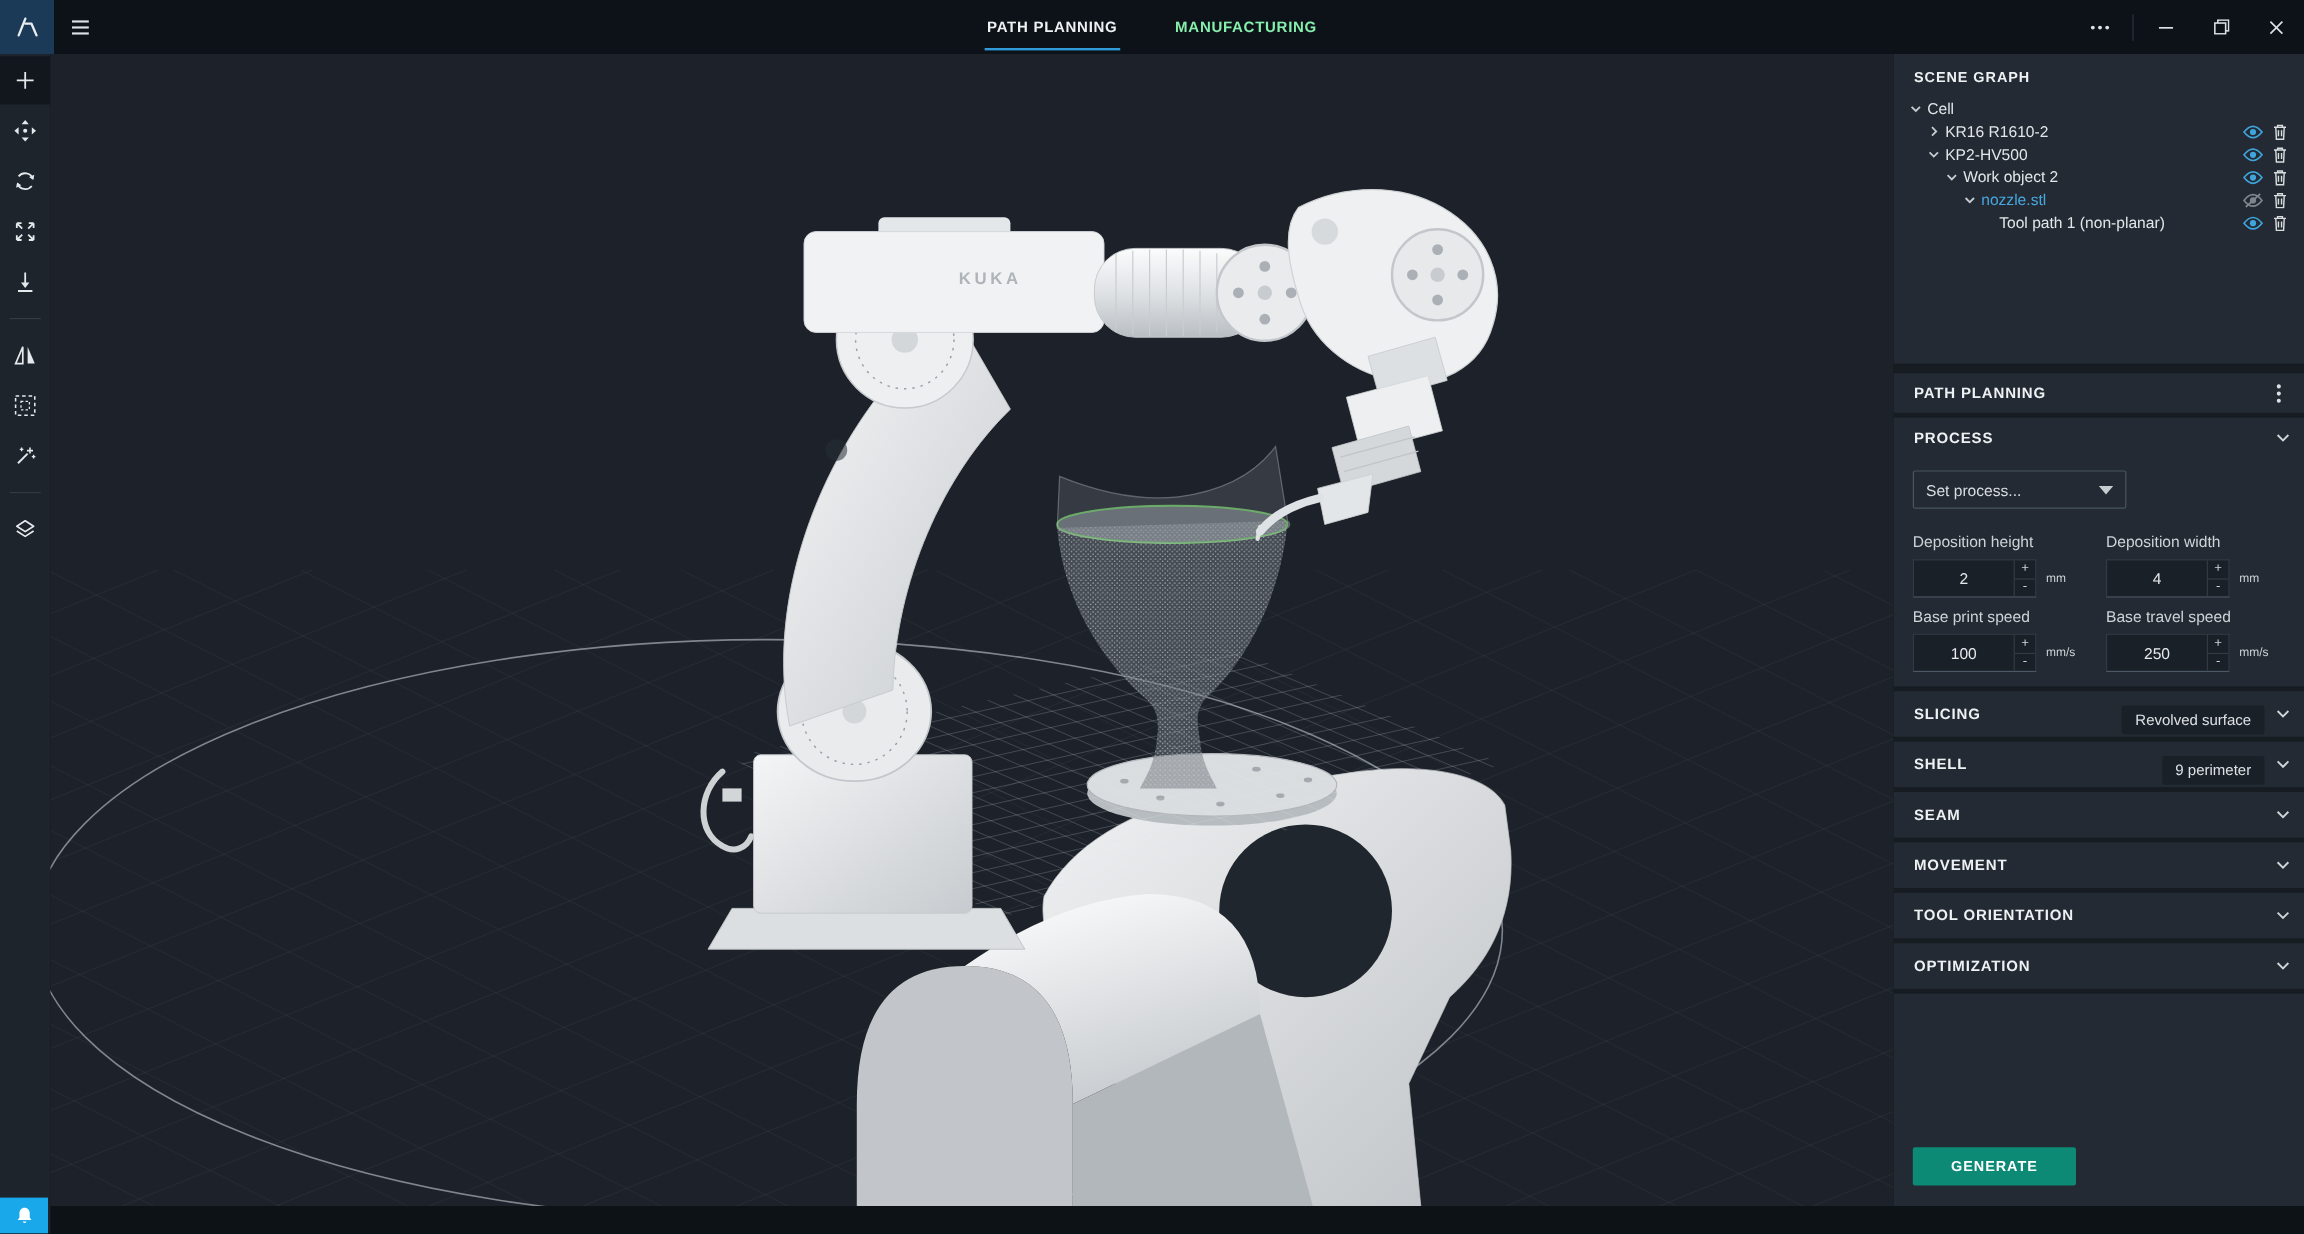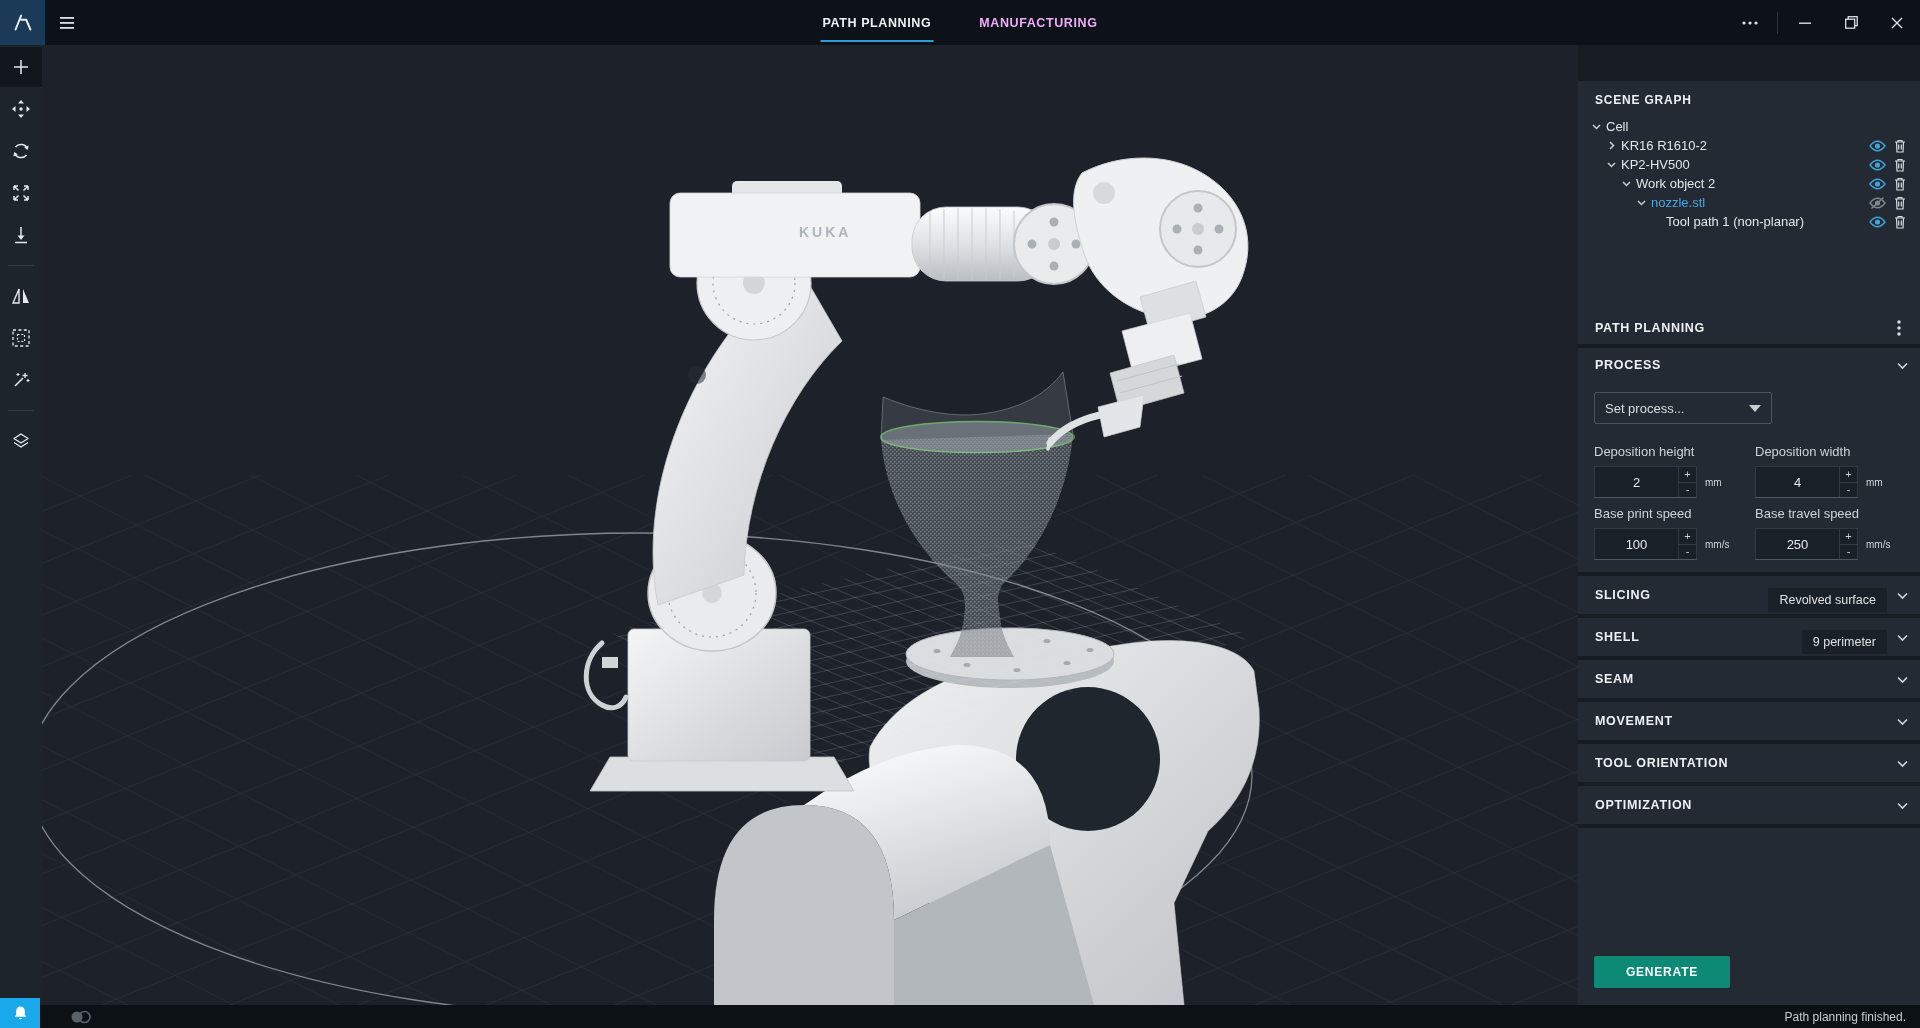--- a/index.html
+++ b/index.html
@@ -5,41 +5,41 @@
   * { margin:0; padding:0; box-sizing:border-box; }
   html,body { width:1920px; height:1028px; overflow:hidden; background:#0d1217;
               font-family:"Liberation Sans", sans-serif; }
   #app { position:relative; width:1920px; height:1028px; background:#0d1217; color:#e3e7ea; }
 
   
   .topbar { position:absolute; left:0; top:0; width:1920px; height:45px; background:#0d1218; display:flex; align-items:center; }
   .logo-tile { width:45px; height:45px; background:#1b3a57; display:flex; align-items:center; justify-content:center; flex:0 0 auto; }
   .hamburger { width:44px; height:45px; display:flex; align-items:center; justify-content:center; background:none; border:none; cursor:pointer; }
   .tabs { position:absolute; left:50%; top:0; transform:translateX(-50%); height:45px; display:flex; gap:44px; }
-  .tab { position:relative; display:flex; align-items:center; height:45px; padding:0 2px; font-size:12.5px; font-weight:bold; letter-spacing:.6px; color:#f0abfc; background:none; border:none; cursor:pointer; }
+  .tab { position:relative; display:flex; align-items:center; height:45px; padding:0 2px; font-size:12.5px; font-weight:bold; letter-spacing:.6px; color:#86efac; background:none; border:none; cursor:pointer; }
   .tab.active { color:#eef1f3; }
   .tab.active::after { content:""; position:absolute; left:0; right:0; bottom:3px; height:2px; background:#2f9cd9; }
   .wincontrols { position:absolute; right:0; top:0; height:45px; display:flex; align-items:center; }
   .winbtn { width:46px; height:45px; display:flex; align-items:center; justify-content:center; background:none; border:none; cursor:pointer; }
   .winsep { width:1px; height:22px; background:#2a323b; margin:0 4px; }
 
   
   .toolbar { position:absolute; left:0; top:45px; width:42px; height:983px; background:#1d242c; display:flex; flex-direction:column; align-items:center; padding-top:2px; }
   .toolbtn { width:42px; height:40px; display:flex; align-items:center; justify-content:center; background:none; border:none; cursor:pointer; margin-bottom:2px; }
   .toolbtn.active { background:#12171d; }
   .tooldiv { width:26px; height:1px; background:#323a43; margin:8px 0 10px 0; }
   .bell-tile { position:absolute; left:0; bottom:0; width:40px; height:30px; background:#19a8e9; border:none; display:flex; align-items:center; justify-content:center; cursor:pointer; }
 
   
   .viewport { position:absolute; left:42px; top:45px; width:1536px; height:960px; background:#1d222a; }
 
   
   .rightcol { position:absolute; left:1578px; top:45px; width:342px; height:960px; background:#171c22; }
   .panel { background:#232a33; }
-  .sg-panel { position:absolute; left:0; top:0; width:342px; height:258px; overflow:hidden;margin-top:36px; }
+  .sg-panel { position:absolute; left:0; top:0; width:342px; height:258px; overflow:hidden; }
   .sg-title { font-size:12px; font-weight:bold; letter-spacing:.8px; color:#eef1f3; padding:12px 0 10px 17px; }
   .sg-row { display:flex; align-items:center; height:19px; font-size:13px; color:#e2e6e9; padding-left:calc(10px + var(--d)*15px); cursor:pointer; }
   .sg-row .chev { width:16px; display:flex; justify-content:center; flex:0 0 auto; }
   .sg-row .chev.collapsed svg { transform:rotate(-90deg); }
   .sg-row .chev.none { visibility:hidden; }
   .sg-label { margin-left:2px; white-space:nowrap; }
   .sg-label.selected { color:#47a7df; }
   .sg-icons { margin-left:auto; display:flex; align-items:center; gap:5px; padding-right:11px; }
   .icon-btn { background:none; border:none; cursor:pointer; width:18px; height:16px; display:flex; align-items:center; justify-content:center; padding:0; }
 
@@ -592,29 +592,20 @@
               <polyline points="1,1.5 5.5,6 10,1.5" fill="none" stroke="#cfd4d9" stroke-width="1.6"></polyline>
             </svg>
         </span>
       </div>
       <div class="divider"></div>
 
       <button class="generate">GENERATE</button>
     </div>
   </div>
 
-  <div class="statusbar">
-    <button class="icon-btn" style="width:26px;">
-      <svg width="22" height="14" viewBox="0 0 22 14">
-          <circle cx="7" cy="7" r="5.5" fill="#596169"></circle>
-          <circle cx="14.5" cy="7" r="5.5" fill="none" stroke="#596169" stroke-width="1.6"></circle>
-        </svg>
-    </button>
-    <span class="status-msg">Path planning finished.</span>
-  </div>
 
   <button class="bell-tile">
     <svg width="15" height="16" viewBox="0 0 15 16">
       <path d="M7.5 1.5 C10.2 1.5 11.8 3.6 11.8 6.2 L11.8 9.5 L13.2 11.7 H1.8 L3.2 9.5 L3.2 6.2 C3.2 3.6 4.8 1.5 7.5 1.5 Z" fill="#ffffff"></path>
       <path d="M5.8 13 A1.8 1.8 0 0 0 9.2 13 Z" fill="#ffffff"></path>
     </svg>
   </button>
 
 </div>
 

